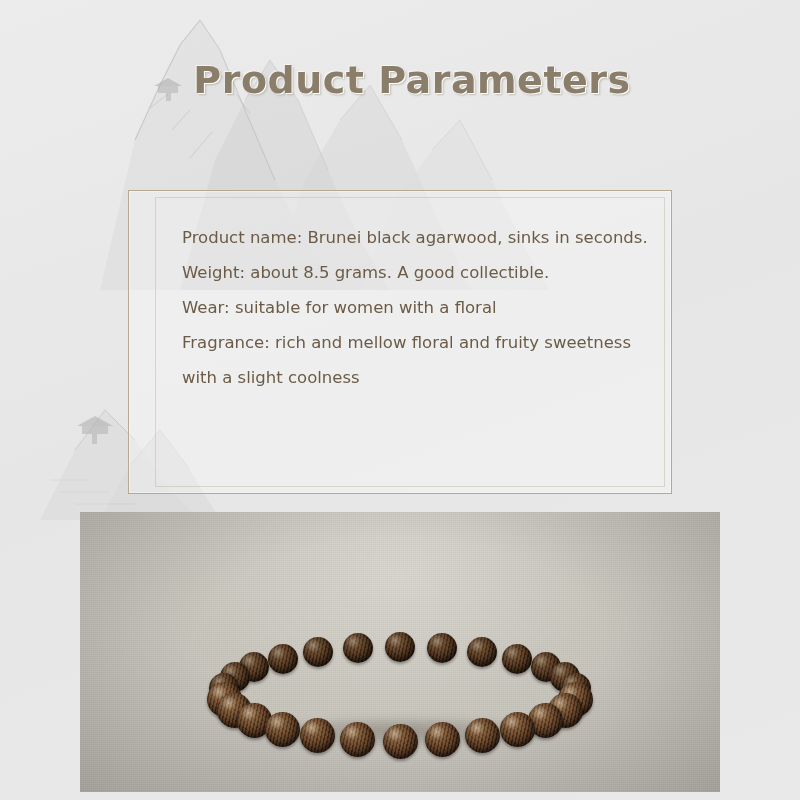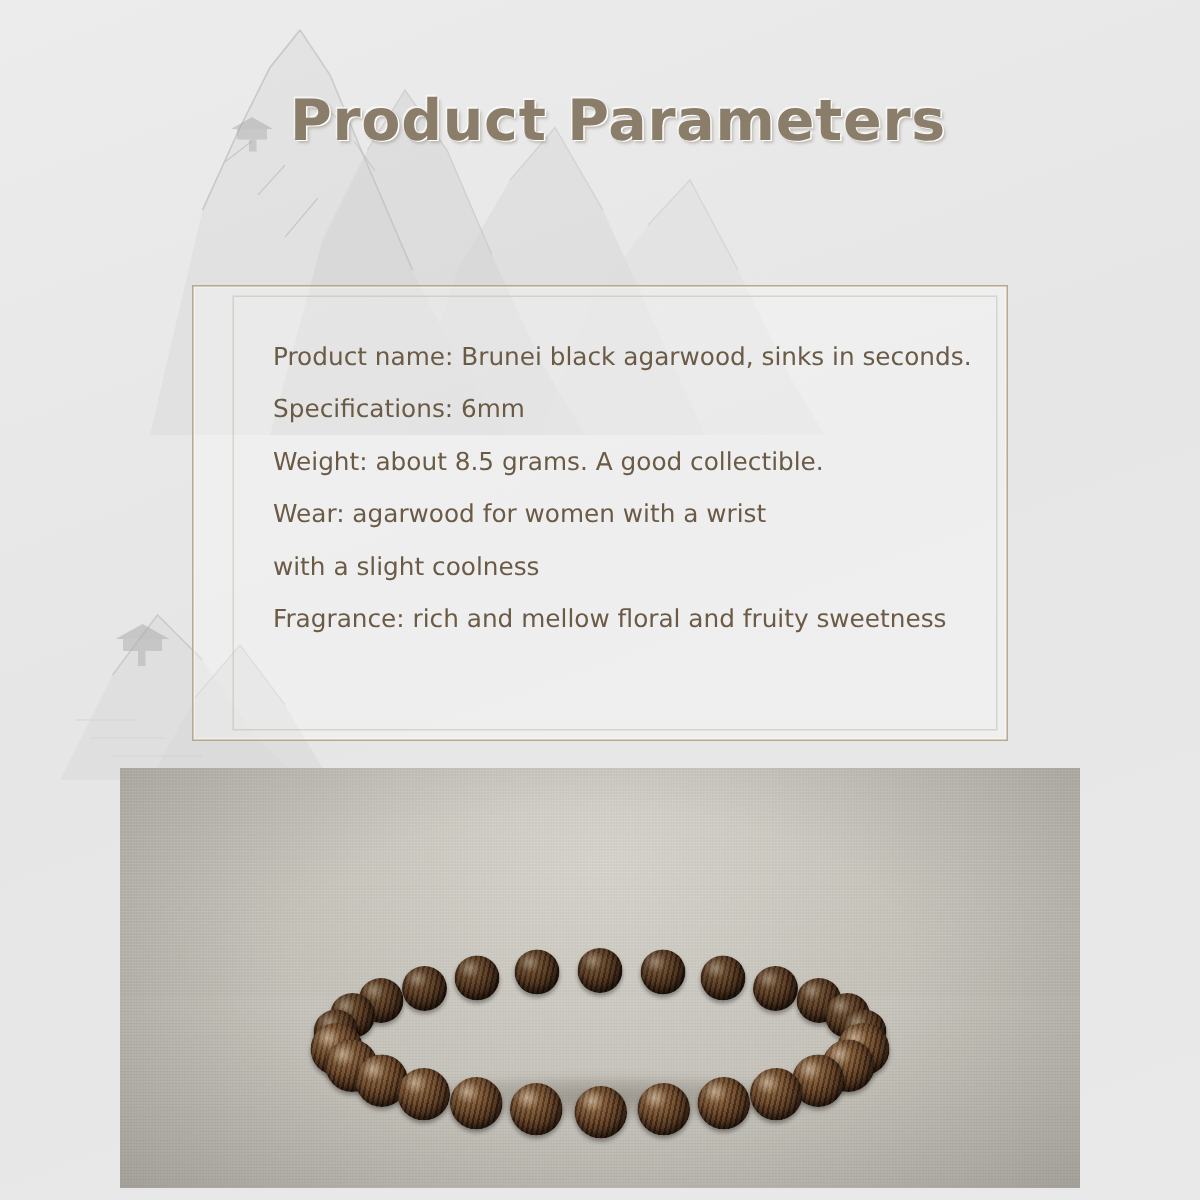--- a/index.html
+++ b/index.html
@@ -185,25 +185,24 @@
       <path d="M47,96 L65,86 L83,96 Z" fill="#727272" opacity="0.55"></path>
       <rect x="62" y="104" width="5" height="10" fill="#7d7d7d" opacity="0.55"></rect>
     </g>
   </svg>
 
   <div class="title">Product Parameters</div>
 
   <div class="panel">
     <div class="panel-inner">
       <div class="param-line">Product name: Brunei black agarwood, sinks in seconds.</div>
-      <div class="param-line">Specifications: 6mm</div>
       <div class="param-line">Weight: about 8.5 grams. A good collectible.</div>
-      <div class="param-line">Wear: agarwood for women with a wrist</div>
+      <div class="param-line">Wear: suitable for women with a floral</div>
+      <div class="param-line">Fragrance: rich and mellow floral and fruity sweetness</div>
       <div class="param-line">with a slight coolness</div>
-      <div class="param-line">Fragrance: rich and mellow floral and fruity sweetness</div>
     </div>
   </div>
 
   <div class="photo">
     <div class="photo-bg"></div>
     <div class="photo-grain"></div>
     <div class="shadow-under"></div>
     <div class="bracelet" id="bracelet">
         <div class="bead" style="width: 30px; height: 30px; left: 305px; top: 120px; filter: brightness(0.82);"></div>
         <div class="bead" style="width: 30px; height: 30px; left: 347.359px; top: 121.366px; filter: brightness(0.82);"></div>

